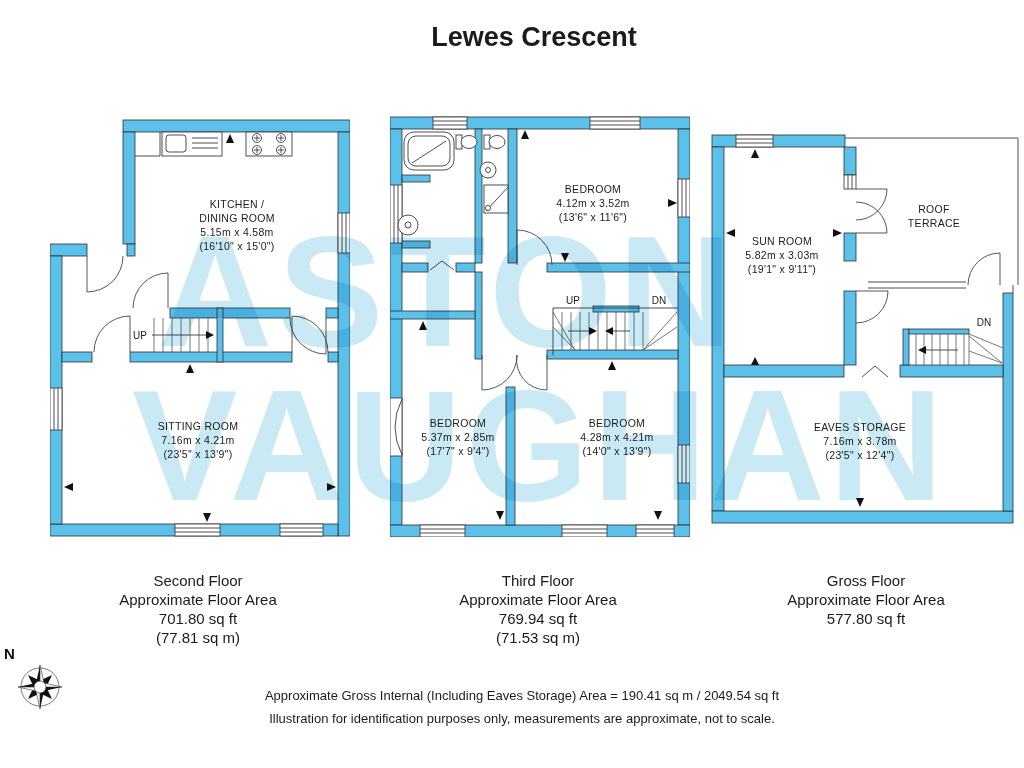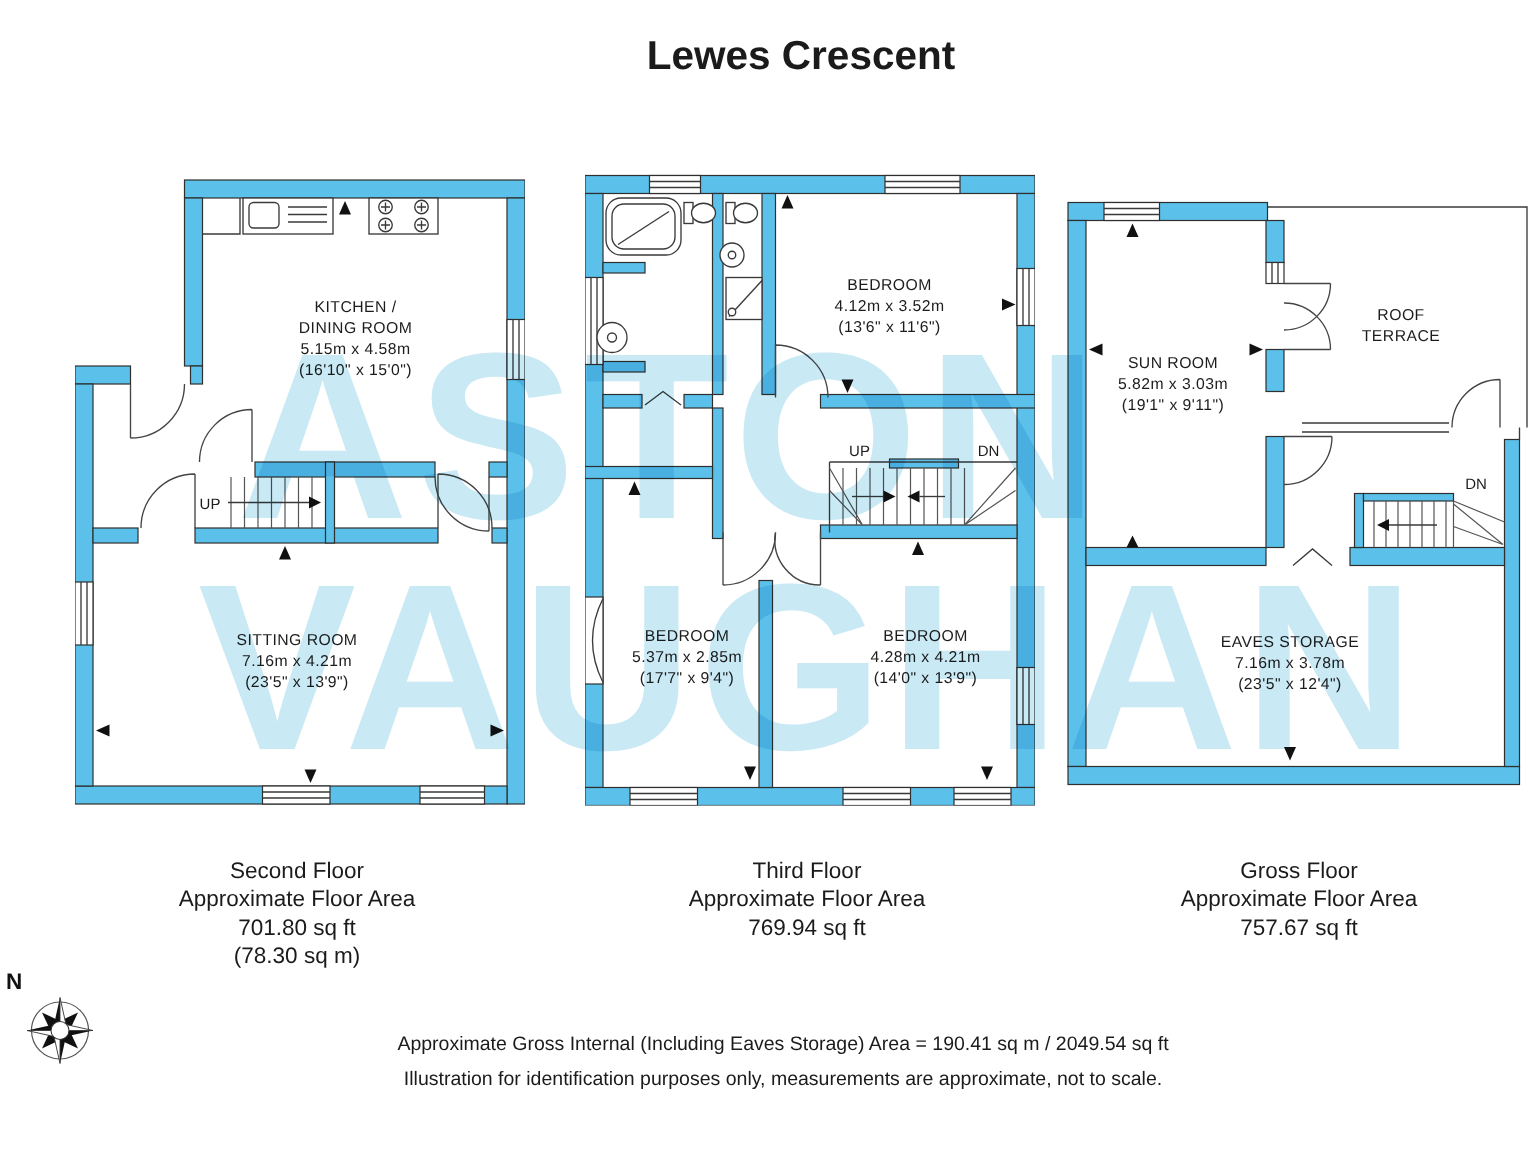--- a/index.html
+++ b/index.html
@@ -281,31 +281,32 @@
   </g>
 </svg>
 
 <div id="wm1" class="abs wm">ASTON</div>
 <div id="wm2" class="abs wm">VAUGHAN</div>
 
 <div id="cap1" class="abs caption">
   <span>Second Floor</span>
   <span>Approximate Floor Area</span>
   <span>701.80 sq ft</span>
-  <span>(78.30 sq m)</span>
+  <span>(77.81 sq m)</span>
 </div>
 <div id="cap2" class="abs caption">
   <span>Third Floor</span>
   <span>Approximate Floor Area</span>
   <span>769.94 sq ft</span>
+  <span>(71.53 sq m)</span>
 </div>
 <div id="cap3" class="abs caption">
   <span>Gross Floor</span>
   <span>Approximate Floor Area</span>
-  <span>757.67 sq ft</span>
+  <span>577.80 sq ft</span>
 </div>
 
 <svg class="abs" style="left:2px;top:643px;z-index:3;" width="70" height="74" viewBox="0 0 70 74">
   <text x="2" y="16" style="font:bold 15px 'Liberation Sans',sans-serif;fill:#111">N</text>
   <g transform="translate(4,6)">
     <circle cx="34" cy="38" r="19" fill="none" stroke="#555" stroke-width="0.8"></circle>
     <path fill="#111" d="M46,26L41,36.6L34,38L35.4,31Z"></path>
     <path fill="#111" d="M22,26L27,36.6L34,38L32.6,31Z"></path>
     <path fill="#111" d="M46,50L41,39.4L34,38L35.4,45Z"></path>
     <path fill="#111" d="M22,50L27,39.4L34,38L32.6,45Z"></path>

